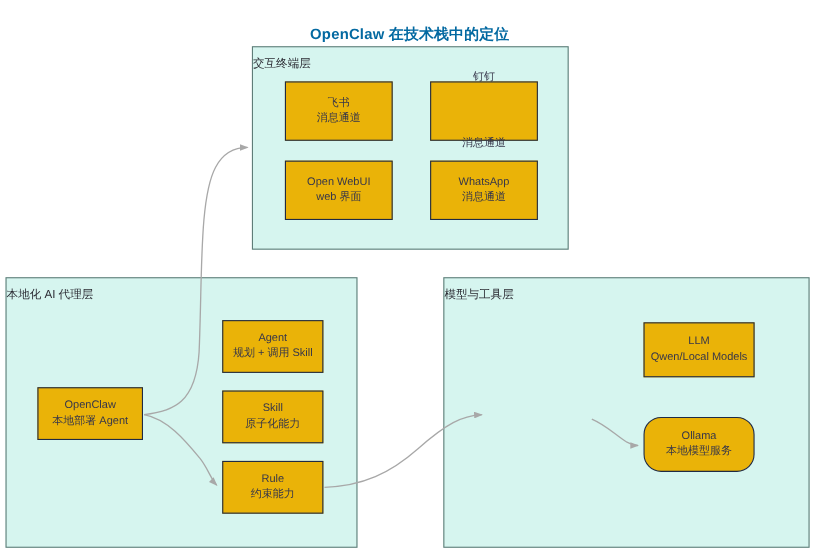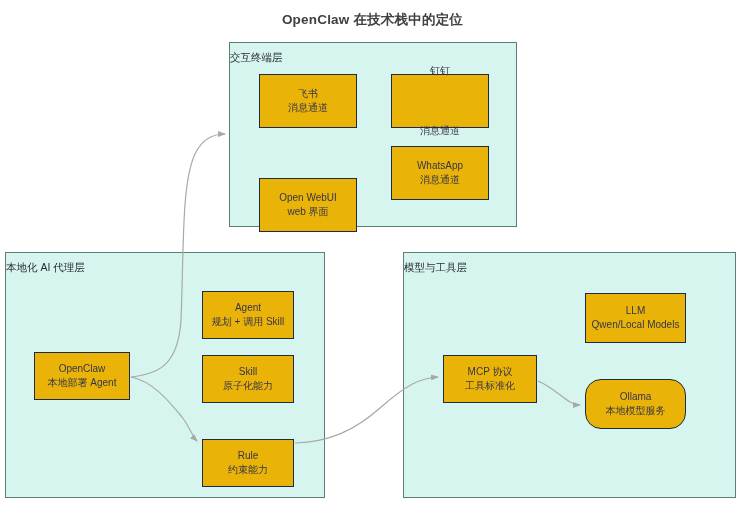--- a/index.html
+++ b/index.html
@@ -16,26 +16,26 @@
   }
   #diagram-root {
     position: absolute;
     left: 0; top: 0;
     width: 745px;
     height: 505px;
   }
   .title {
     position: absolute;
     left: 0;
-    top: 11px;
+    top: 22px;
     width: 745px;
     text-align: center;
     font-size: 13.5px;
     font-weight: bold;
-    color: #404040;
+    color: #0369a1;
     letter-spacing: 0.2px;
   }
   .cluster {
     position: absolute;
     background: #d6f5ef;
     border: 1.4px solid #5f7d78;
     box-sizing: border-box;
   }
   .cluster-label {
     position: absolute;
@@ -90,21 +90,21 @@
   <div class="node" style="left:259px; top:74px; width:98px; height:54px;">
     <span class="l1">飞书</span>
     <span class="l2">消息通道</span>
   </div>
 
   <div class="node" style="left:391px; top:74px; width:98px; height:54px;gap:46px;">
     <span class="l1">钉钉</span>
     <span class="l2">消息通道</span>
   </div>
 
-  <div class="node" style="left:259px; top:146px; width:98px; height:54px;margin-top:32px;">
+  <div class="node" style="left:259px; top:146px; width:98px; height:54px;">
     <span class="l1">Open WebUI</span>
     <span class="l2">web 界面</span>
   </div>
 
   <div class="node" style="left:391px; top:146px; width:98px; height:54px;">
     <span class="l1">WhatsApp</span>
     <span class="l2">消息通道</span>
   </div>
 
   <div class="cluster" style="left:5px; top:252px; width:320px; height:246px;">
@@ -119,33 +119,29 @@
   <div class="node" style="left:202px; top:355px; width:92px; height:48px;">
     <span class="l1">Skill</span>
     <span class="l2">原子化能力</span>
   </div>
 
   <div class="node" style="left:202px; top:291px; width:92px; height:48px;">
     <span class="l1">Agent</span>
     <span class="l2">规划 + 调用 Skill</span>
   </div>
 
-  <div class="node" style="left:202px; top:439px; width:92px; height:48px;">
+  <div class="node" style="left:202px; top:419px; width:92px; height:48px;">
     <span class="l1">Rule</span>
     <span class="l2">约束能力</span>
   </div>
 
   <div class="cluster" style="left:403px; top:252px; width:333px; height:246px;">
     <div class="cluster-label">模型与工具层</div>
   </div>
 
-  <div class="node" style="left:443px; top:355px; width:94px; height:48px;">
-    <span class="l1">MCP 协议</span>
-    <span class="l2">工具标准化</span>
-  </div>
 
   <div class="node" style="left:585px; top:293px; width:101px; height:50px;">
     <span class="l1">LLM</span>
     <span class="l2">Qwen/Local Models</span>
   </div>
 
   <div class="node" style="left:585px; top:379px; width:101px; height:50px;border-radius:16px;">
     <span class="l1">Ollama</span>
     <span class="l2">本地模型服务</span>
   </div>

